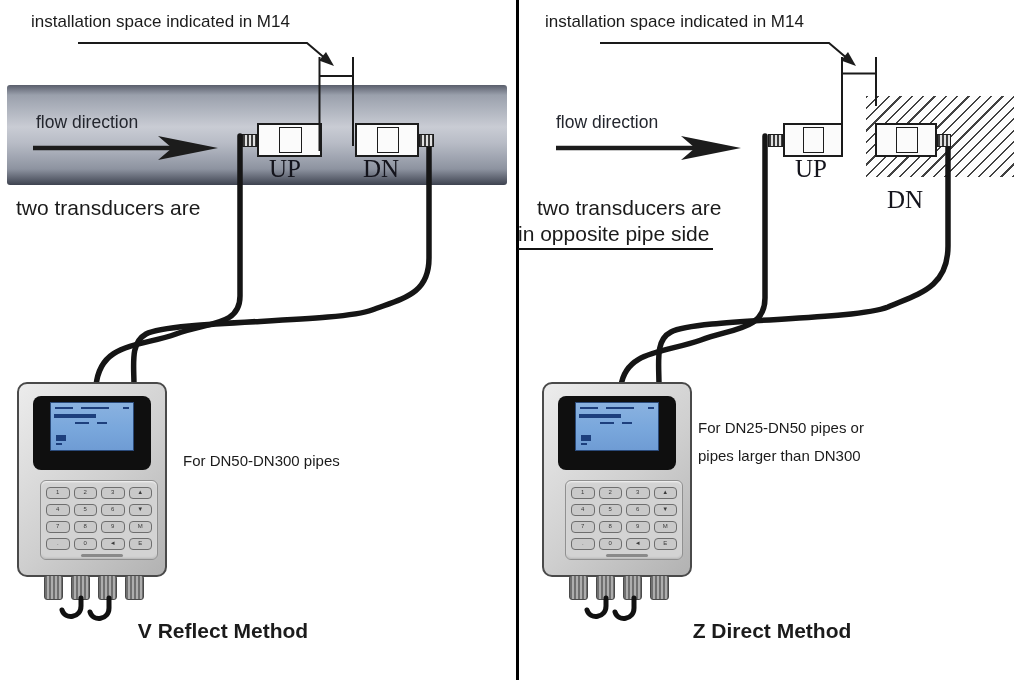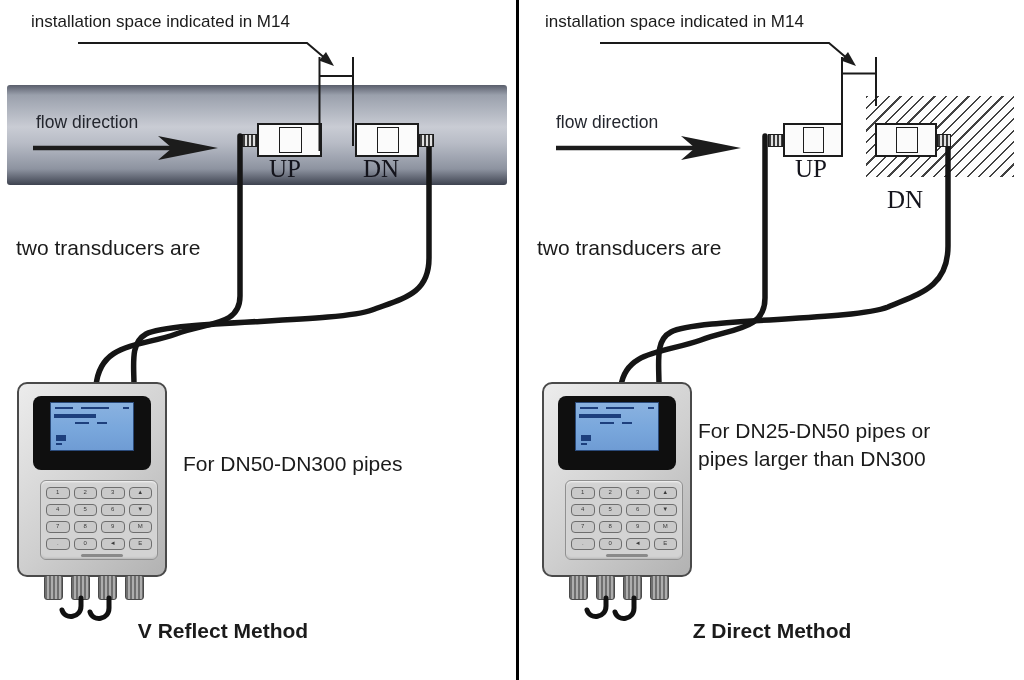--- a/index.html
+++ b/index.html
@@ -29,24 +29,24 @@
   svg.layer{position:absolute;left:0;top:0;z-index:2;overflow:visible;}
   svg.layer.over{z-index:4;}
   .cable{stroke:#151515;stroke-width:5.5;fill:none;stroke-linecap:round;stroke-linejoin:round;}
   .dim{stroke:#1a1a1a;stroke-width:2;fill:none;}
   .flowline{stroke:#1c1c1c;stroke-width:4.5;}
   .solid{fill:#1c1c1c;stroke:none;}
 
   
   .title{position:absolute;font-size:17px;z-index:5;white-space:nowrap;}
   .flow-label{position:absolute;font-size:17.5px;font-weight:400;z-index:5;white-space:nowrap;color:#23262e;}
-  .note{position:absolute;font-size:21px;z-index:5;white-space:nowrap;margin-top:40px;}
+  .note{position:absolute;font-size:21px;z-index:5;white-space:nowrap;}
   .underlined{display:inline-block;border-bottom:2.5px solid #111;padding:0 4px 2px 0;}
   .updn{position:absolute;font-family:"Liberation Serif",serif;font-size:25px;z-index:5;width:50px;text-align:center;color:#14141c;}
-  .pipe-note{position:absolute;font-size:21px;z-index:5;white-space:nowrap;}
+  .pipe-note{position:absolute;font-size:15px;z-index:5;white-space:nowrap;}
   .caption{position:absolute;font-size:21px;font-weight:700;text-align:center;z-index:5;}
 
   
   .meter{position:absolute;width:150px;height:195px;z-index:6;
          background:linear-gradient(135deg,#ececec 0%,#cfcfcf 55%,#b2b2b2 100%);
          border:2px solid #4a4a4a;border-radius:10px;box-sizing:border-box;}
   .meter .screen-panel{position:absolute;left:14px;top:12px;width:118px;height:74px;background:#0f0f0f;border-radius:8px;}
   .meter .lcd{position:absolute;left:17px;top:6px;width:82px;height:47px;border:1px solid #2a4a7a;
          background:linear-gradient(180deg,#8ab2e0 0%,#79a7dc 55%,#6f9cd4 100%);}
   .lcd i{position:absolute;background:#1d3f7d;display:block;}
@@ -125,20 +125,23 @@
   <div class="updn" style="left:260px;top:155px;">UP</div>
   <div class="updn" style="left:356px;top:155px;">DN</div>
   <div class="pipe-note" style="left:183px;top:452px;">For DN50-DN300 pipes</div>
   <div class="caption" style="left:58px;top:619px;width:330px;">V Reflect Method</div>
 
   <div class="title" style="left:545px;top:12px;">installation space indicated in M14</div>
   <div class="flow-label" style="left:556px;top:112px;">flow direction</div>
   <div class="note" style="left:537px;top:196px;">
     <span>two transducers are</span>
   </div>
+  <div class="note" style="left:518px;top:222px;">
+    <span class="underlined">in opposite pipe side</span>
+  </div>
   <div class="updn" style="left:786px;top:155px;">UP</div>
   <div class="updn" style="left:880px;top:186px;">DN</div>
   <div class="pipe-note" style="left:698px;top:419px;">For DN25-DN50 pipes or</div>
   <div class="pipe-note" style="left:698px;top:447px;">pipes larger than DN300</div>
   <div class="caption" style="left:602px;top:619px;width:340px;">Z Direct Method</div>
 
   <div class="meter" style="left:17px;top:382px;">
     <div class="screen-panel">
       <div class="lcd">
         <i class="b1"></i>

